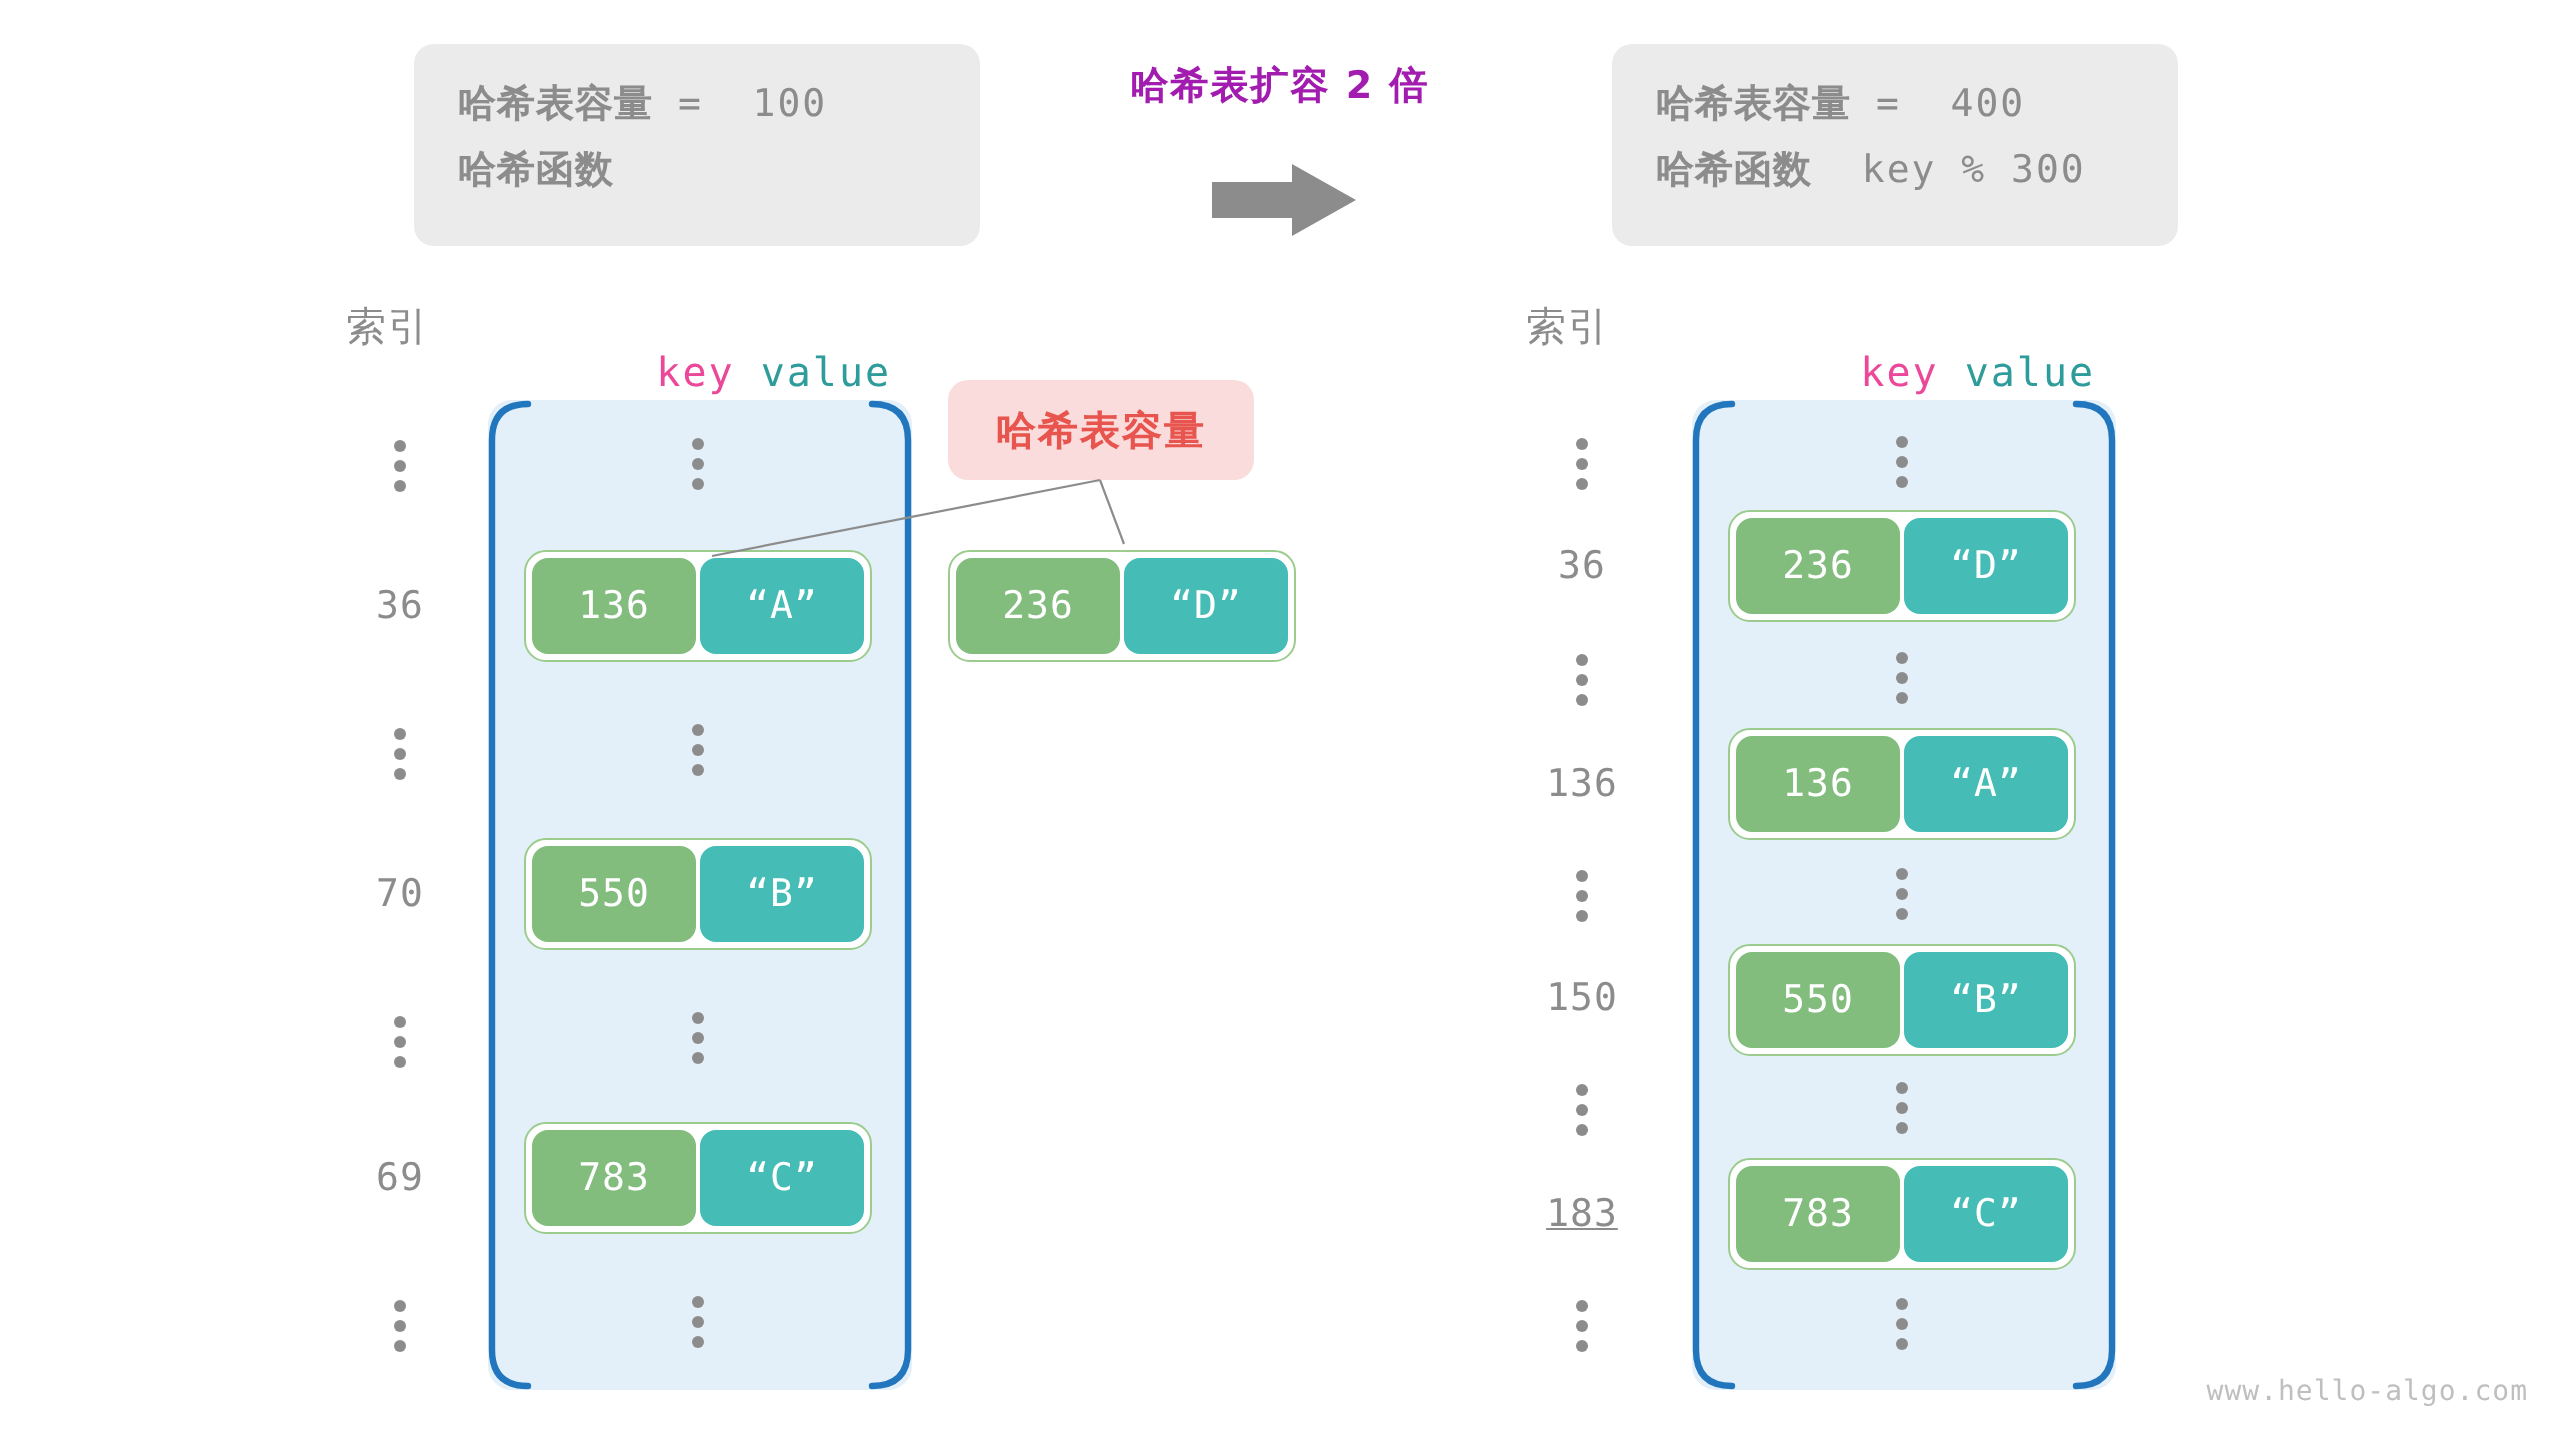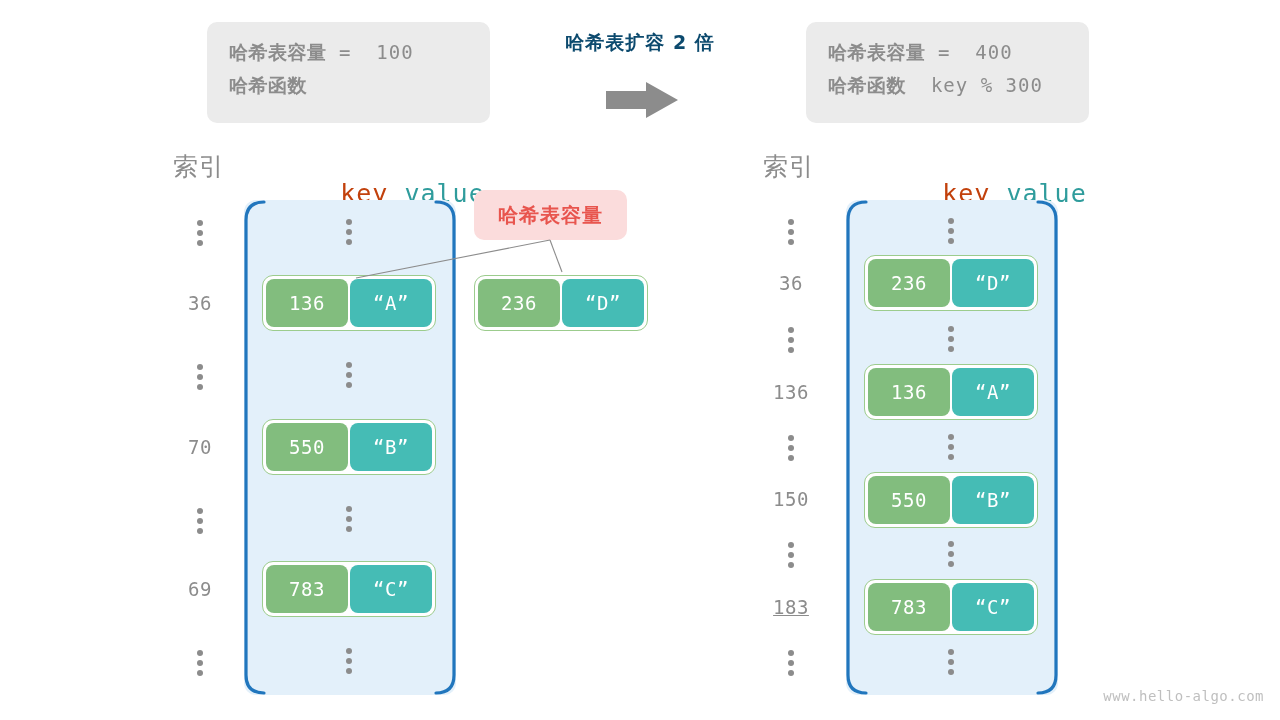--- a/index.html
+++ b/index.html
@@ -26,33 +26,33 @@
   .info-line .val{
     font-family:"DejaVu Sans Mono","Liberation Mono",monospace;
     font-weight:400;letter-spacing:1px;
   }
   #info-left{left:207px;top:22px;width:283px;height:101px;}
   #info-right{left:806px;top:22px;width:283px;height:101px;}
 
   
   #center-title{
     position:absolute;left:540px;top:30px;width:200px;text-align:center;
-    font-size:19px;font-weight:bold;color:#0c4a6e;letter-spacing:1px;
+    font-size:19px;font-weight:bold;color:#a21caf;letter-spacing:1px;
     white-space:pre;
   }
   #expand-arrow{position:absolute;left:602px;top:80px;width:80px;height:40px;}
 
   
-  .col-head{position:absolute;font-size:25px;white-space:pre;}
+  .col-head{position:absolute;font-size:20px;white-space:pre;}
   .col-head.idx{color:#8c8c8c;letter-spacing:1px;}
   .col-head.kv{
     font-family:"DejaVu Sans Mono","Liberation Mono",monospace;
     letter-spacing:1px;
   }
-  .kv .k{color:#c2410c;}
+  .kv .k{color:#ec4899;}
   .kv .v{color:#2f9c9c;}
 
   
   .table-wrap{position:absolute;}
   .table-body{
     position:absolute;inset:0;background:#e3f0fa;border-radius:12px;
   }
   .bracket{position:absolute;top:0;bottom:0;width:26px;}
   .bracket svg{display:block;}
   .idx-label{

